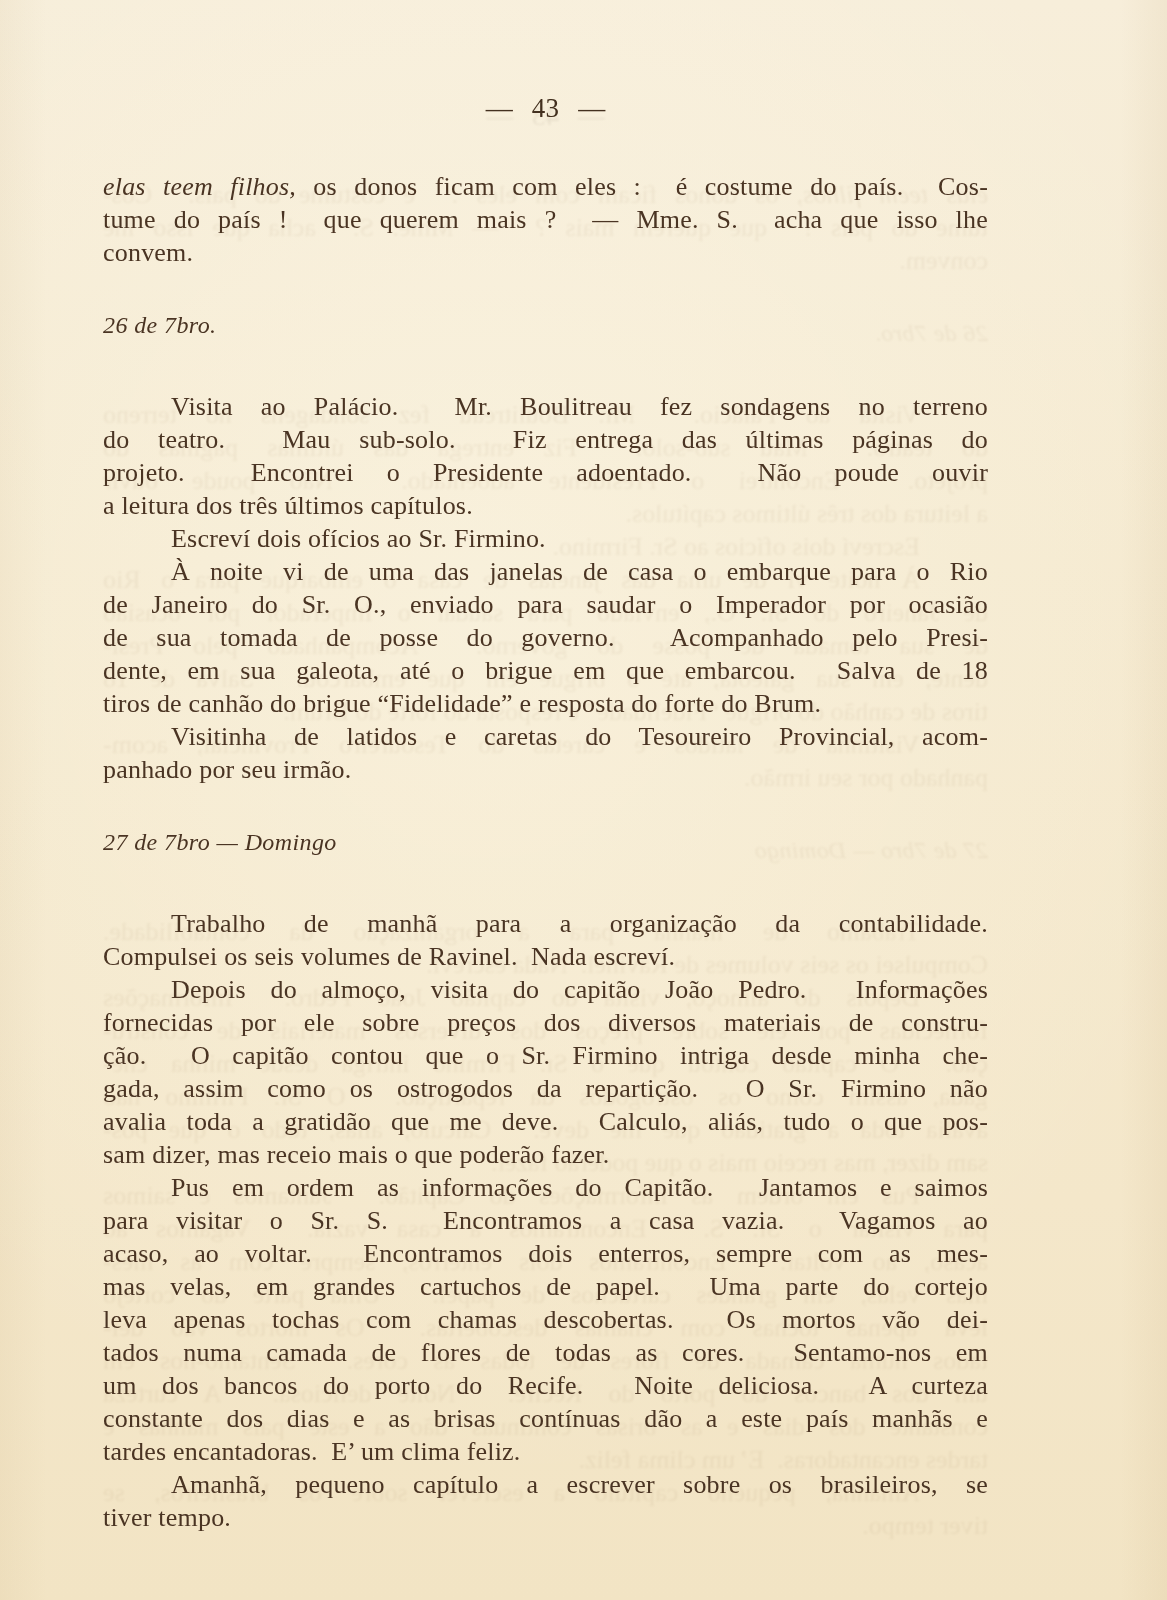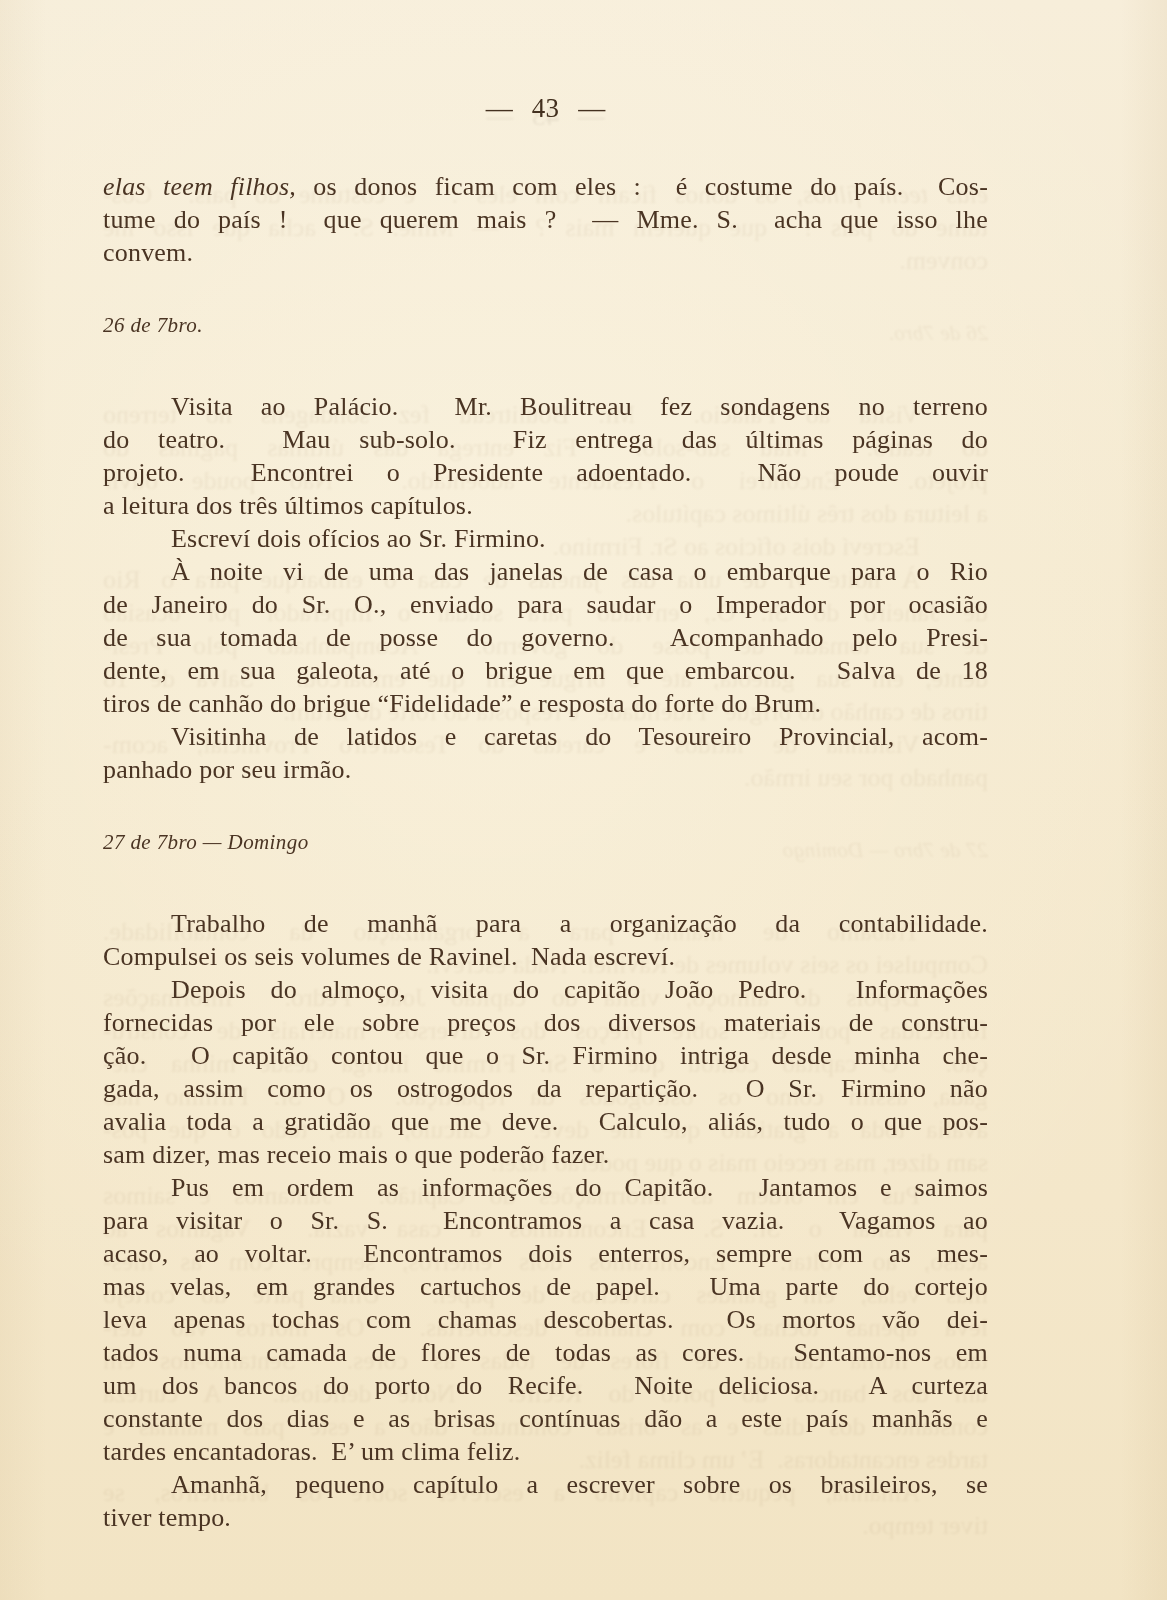--- a/index.html
+++ b/index.html
@@ -27,21 +27,21 @@
     margin:92px 0 45px 0;
     text-align:center;
     font-size:27px;
     word-spacing:12px;
     color:#43301f;
   }
   .block{margin:0;}
   .block.heading{
     margin:40px 0 48px 0;
     font-style:italic;
-    font-size:21px;
+    font-size:24px;
     letter-spacing:.4px;
   }
   .block.indent .line:first-child{text-indent:68px;}
   .line{
     white-space:pre-wrap;
     min-height:33px;
   }
   .line.just{
     text-align:justify;
     text-align-last:justify;

